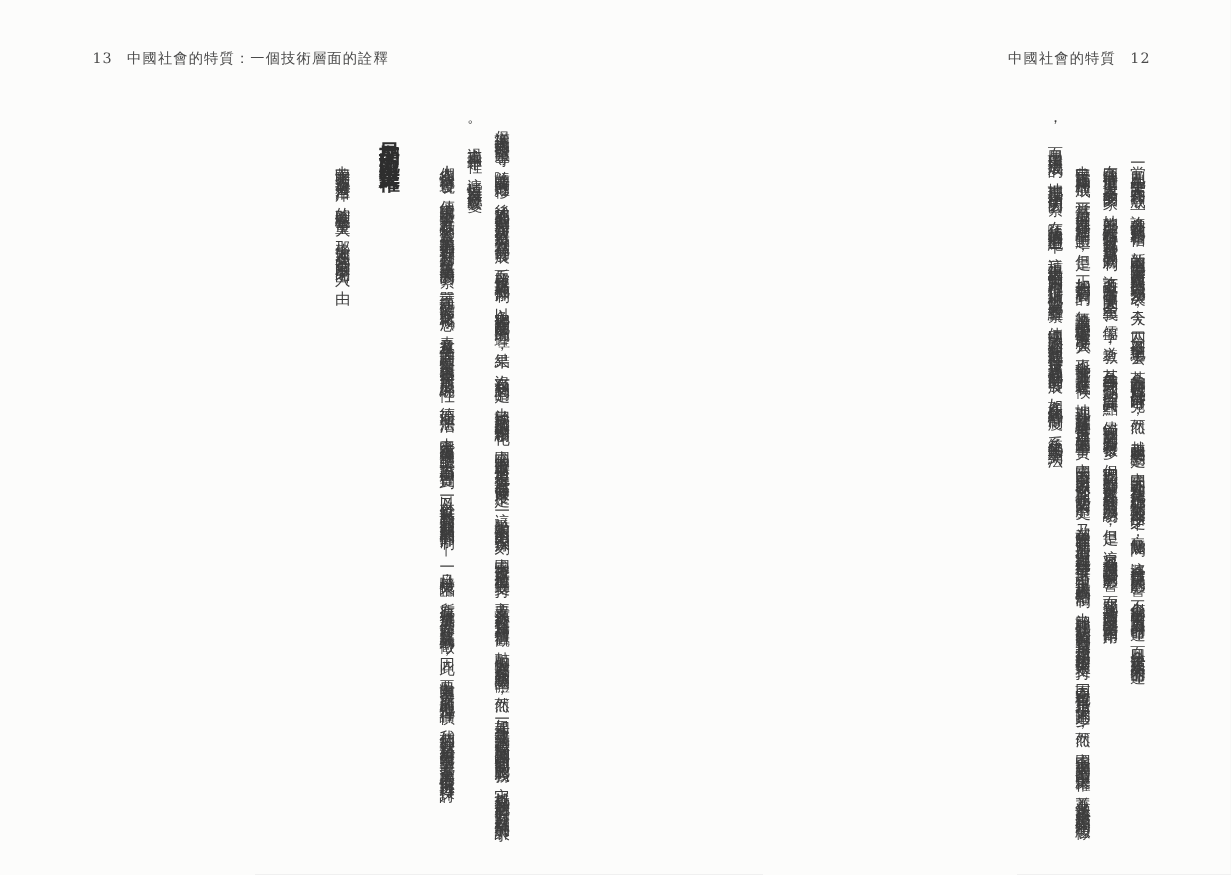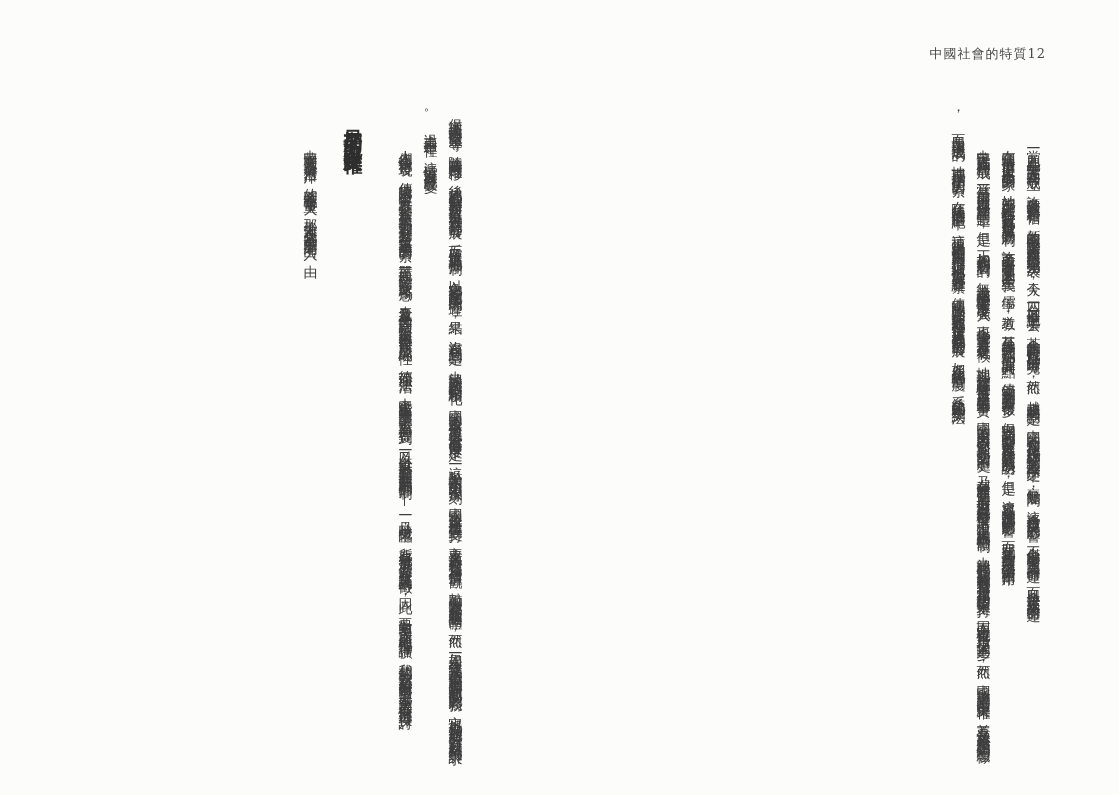--- a/index.html
+++ b/index.html
@@ -22,21 +22,21 @@
     top: 46px;
     font-size: 13px;
     line-height: 16px;
     color: #4a4a4a;
     letter-spacing: 1px;
     white-space: nowrap;
   }
   .running-head.left { left: 84px; }
   .running-head.right { right: 73px; }
   .running-head .gap-after { margin-right: 13px; }
-  .running-head .gap-before { }
+  .running-head .gap-before { margin-left: 13px; }
 
   
   .page-text {
     position: absolute;
     top: 107px;
     height: 638px;
     writing-mode: vertical-rl;
     text-orientation: mixed;
     font-size: 14px;
     letter-spacing: 1.95px;   
@@ -67,20 +67,23 @@
     letter-spacing: 3px;
     line-height: 30px;
     color: #2e2e2e;
   }
 </style>
 </head>
 <body>
 
 <div class="spread">
 
+  <div class="running-head left">
+    <span class="gap-after">13</span><span>中國社會的特質：一個技術層面的詮釋</span>
+  </div>
 
   <div class="running-head right">
     <span>中國社會的特質</span><span class="gap-before">12</span>
   </div>
 
   <div class="page-text right-page">
     <p class="indent">當一九四九年中華人民共和國成立，許多外國觀察者相信，新的中國領導階層將會與舊的傳統完全決裂。今天，四分之一個世紀過去了，革命的劃時代效應已然清晰可見。然而，越來越明顯的是，中國的社會和文化傳統已經被納入新的秩序之中。毫無疑問，這將會發揮巨大的影響，不僅會影響中國人自身的命運，而且會決定人類將來的命運。</p>
     <p class="indent">在中國這個世界上人口最多的國家，她的歷史延續性有時被視為是智慧引導的勝利。許多西方學者在中國人的共產主義、儒學、道教，甚至佛教之間找到了一些理論共同點。儘管它們之間的差異有很多，但它們之間的聯繫卻被以各種各樣的方式加以證明。但是，這容易過分強調哲學家的影響，而弱化了具體的環境及經濟因素的作用。</p>
     <p class="indent">中華民族精神的構成，當然是一個可以進行不同詮釋的主題。但是，正如我們所看到的，無論意識形態的重要性多麼強大，也不能掩蓋其下還存在著氣候、地理和社會融合等物質性力量這樣的基本事實。中國的歷史之所以不同於其他一切文明的歷史，乃在於中國在西元前若干個世紀裡就已經發展出了一種中央集權的政治體制。由於此種體制必然能夠動員還只是相當原始的技術來支持，因而它也確實是一項很大的進步。然而，中國所達到的高度中央集權，並不是源於政治思想家們的想像，而是由環境造成的。地理是壓倒一切的因素。在隨後的幾個世紀中，這種中央集權體制因為不得不持續地被加以完善並維繫，使中國的政治和倫理的成熟程度遠遠超過其他制度的發展，如多樣化的經濟制度、系統化的民事契約法、</p>
   </div>

